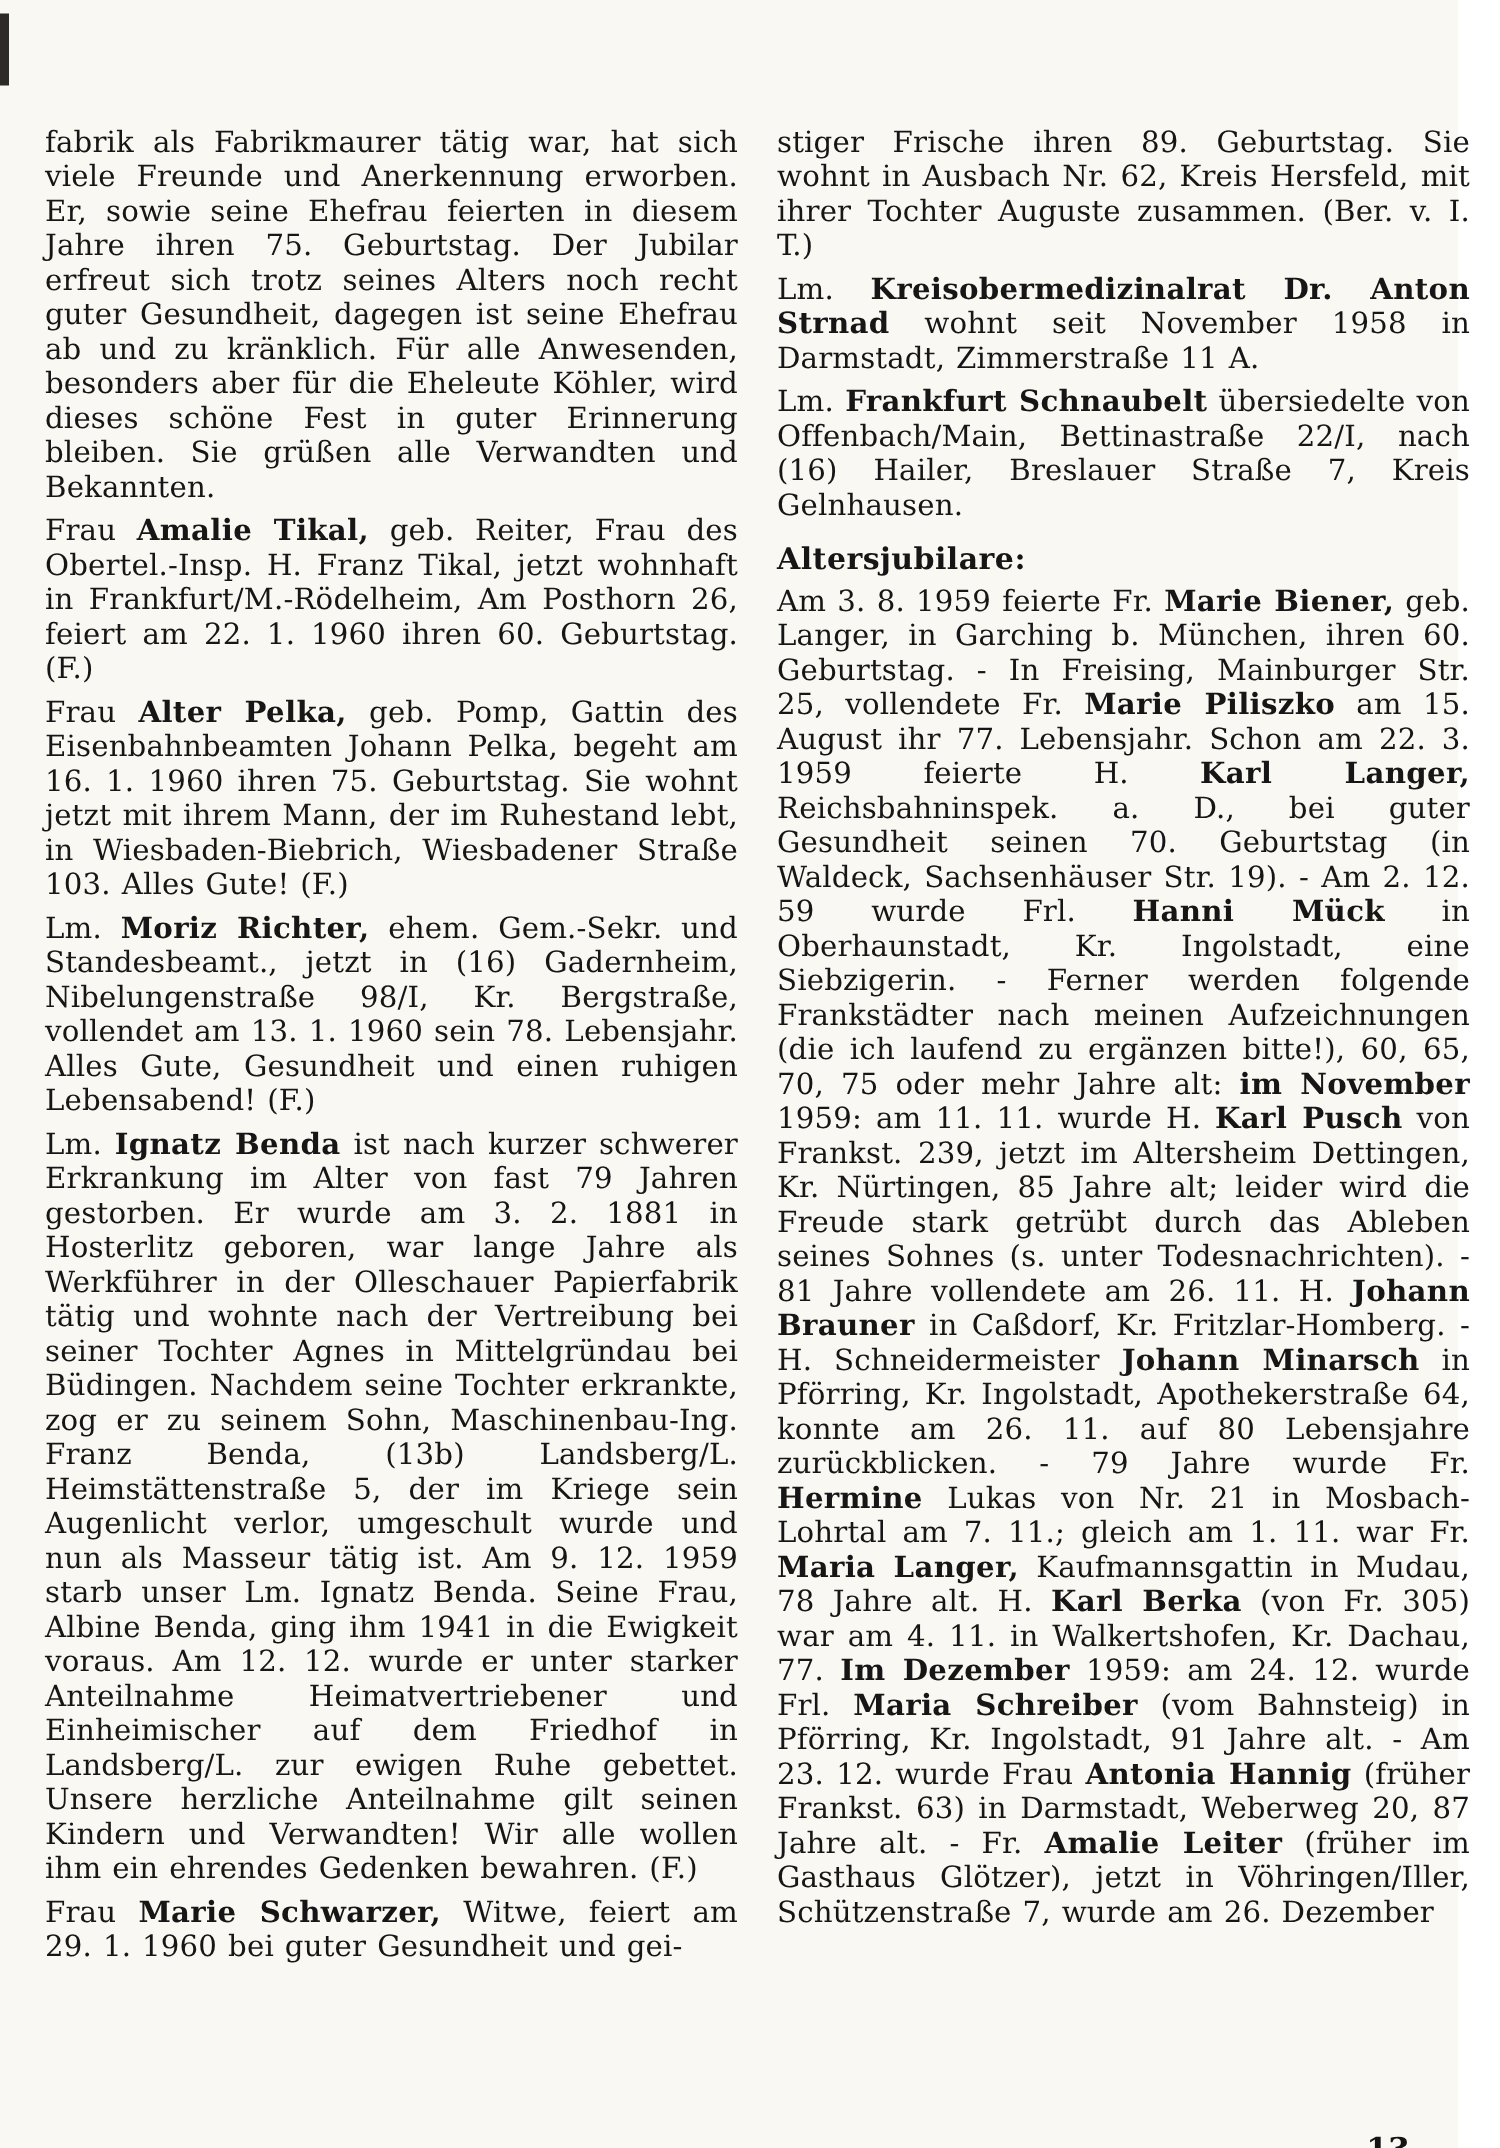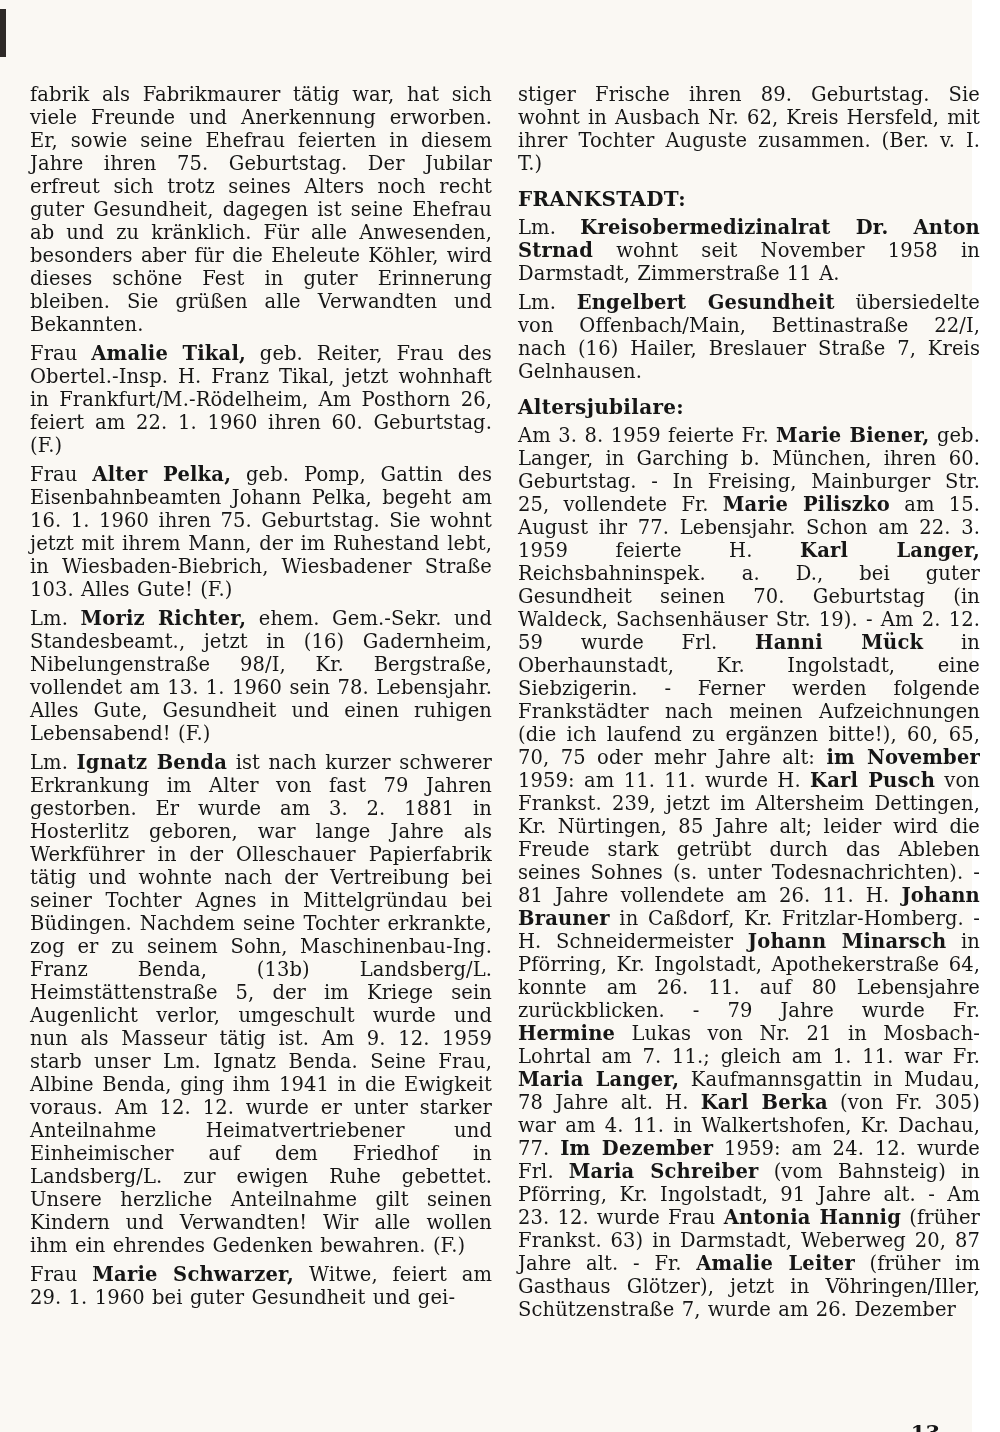--- a/index.html
+++ b/index.html
@@ -87,23 +87,22 @@
       <p class="para">fabrik als Fabrikmaurer tätig war, hat sich viele Freunde und Anerkennung erworben. Er, sowie seine Ehefrau feierten in diesem Jahre ihren 75. Geburtstag. Der Jubilar erfreut sich trotz seines Alters noch recht guter Gesundheit, dagegen ist seine Ehefrau ab und zu kränklich. Für alle Anwesenden, besonders aber für die Eheleute Köhler, wird dieses schöne Fest in guter Erinnerung bleiben. Sie grüßen alle Verwandten und Bekannten.</p>
       <p class="para">Frau <b>Amalie Tikal,</b> geb. Reiter, Frau des Obertel.-Insp. H. Franz Tikal, jetzt wohnhaft in Frankfurt/M.-Rödelheim, Am Posthorn 26, feiert am 22. 1. 1960 ihren 60. Geburtstag. (F.)</p>
       <p class="para">Frau <b>Alter Pelka,</b> geb. Pomp, Gattin des Eisenbahnbeamten Johann Pelka, begeht am 16. 1. 1960 ihren 75. Geburtstag. Sie wohnt jetzt mit ihrem Mann, der im Ruhestand lebt, in Wiesbaden-Biebrich, Wiesbadener Straße 103. Alles Gute! (F.)</p>
       <p class="para">Lm. <b>Moriz Richter,</b> ehem. Gem.-Sekr. und Standesbeamt., jetzt in (16) Gadernheim, Nibelungenstraße 98/I, Kr. Bergstraße, vollendet am 13. 1. 1960 sein 78. Lebensjahr. Alles Gute, Gesundheit und einen ruhigen Lebensabend! (F.)</p>
       <p class="para">Lm. <b>Ignatz Benda</b> ist nach kurzer schwerer Erkrankung im Alter von fast 79 Jahren gestorben. Er wurde am 3. 2. 1881 in Hosterlitz geboren, war lange Jahre als Werkführer in der Olleschauer Papierfabrik tätig und wohnte nach der Vertreibung bei seiner Tochter Agnes in Mittelgründau bei Büdingen. Nachdem seine Tochter erkrankte, zog er zu seinem Sohn, Maschinenbau-Ing. Franz Benda, (13b) Landsberg/L. Heimstättenstraße 5, der im Kriege sein Augenlicht verlor, umgeschult wurde und nun als Masseur tätig ist. Am 9. 12. 1959 starb unser Lm. Ignatz Benda. Seine Frau, Albine Benda, ging ihm 1941 in die Ewigkeit voraus. Am 12. 12. wurde er unter starker Anteilnahme Heimatvertriebener und Einheimischer auf dem Friedhof in Landsberg/L. zur ewigen Ruhe gebettet. Unsere herzliche Anteilnahme gilt seinen Kindern und Verwandten! Wir alle wollen ihm ein ehrendes Gedenken bewahren. (F.)</p>
       <p class="para">Frau <b>Marie Schwarzer,</b> Witwe, feiert am 29. 1. 1960 bei guter Gesundheit und gei-</p>
     </div>
 
     <div class="col">
       <p class="para">stiger Frische ihren 89. Geburtstag. Sie wohnt in Ausbach Nr. 62, Kreis Hersfeld, mit ihrer Tochter Auguste zusammen. (Ber. v. I. T.)</p>
-      <h2 class="heading">FRANKSTADT:</h2>
       <p class="para">Lm. <b>Kreisobermedizinalrat Dr. Anton Strnad</b> wohnt seit November 1958 in Darmstadt, Zimmerstraße 11 A.</p>
-      <p class="para">Lm. <b>Engelbert Gesundheit</b> übersiedelte von Offenbach/Main, Bettinastraße 22/I, nach (16) Hailer, Breslauer Straße 7, Kreis Gelnhausen.</p>
+      <p class="para">Lm. <b>Frankfurt Schnaubelt</b> übersiedelte von Offenbach/Main, Bettinastraße 22/I, nach (16) Hailer, Breslauer Straße 7, Kreis Gelnhausen.</p>
       <h2 class="heading">Altersjubilare:</h2>
       <p class="para">Am 3. 8. 1959 feierte Fr. <b>Marie Biener,</b> geb. Langer, in Garching b. München, ihren 60. Geburtstag. - In Freising, Mainburger Str. 25, vollendete Fr. <b>Marie Piliszko</b> am 15. August ihr 77. Lebensjahr. Schon am 22. 3. 1959 feierte H. <b>Karl Langer,</b> Reichsbahninspek. a. D., bei guter Gesundheit seinen 70. Geburtstag (in Waldeck, Sachsenhäuser Str. 19). - Am 2. 12. 59 wurde Frl. <b>Hanni Mück</b> in Oberhaunstadt, Kr. Ingolstadt, eine Siebzigerin. - Ferner werden folgende Frankstädter nach meinen Aufzeichnungen (die ich laufend zu ergänzen bitte!), 60, 65, 70, 75 oder mehr Jahre alt: <b>im November</b> 1959: am 11. 11. wurde H. <b>Karl Pusch</b> von Frankst. 239, jetzt im Altersheim Dettingen, Kr. Nürtingen, 85 Jahre alt; leider wird die Freude stark getrübt durch das Ableben seines Sohnes (s. unter Todesnachrichten). - 81 Jahre vollendete am 26. 11. H. <b>Johann Brauner</b> in Caßdorf, Kr. Fritzlar-Homberg. - H. Schneidermeister <b>Johann Minarsch</b> in Pförring, Kr. Ingolstadt, Apothekerstraße 64, konnte am 26. 11. auf 80 Lebensjahre zurückblicken. - 79 Jahre wurde Fr. <b>Hermine</b> Lukas von Nr. 21 in Mosbach-Lohrtal am 7. 11.; gleich am 1. 11. war Fr. <b>Maria Langer,</b> Kaufmannsgattin in Mudau, 78 Jahre alt. H. <b>Karl Berka</b> (von Fr. 305) war am 4. 11. in Walkertshofen, Kr. Dachau, 77. <b>Im Dezember</b> 1959: am 24. 12. wurde Frl. <b>Maria Schreiber</b> (vom Bahnsteig) in Pförring, Kr. Ingolstadt, 91 Jahre alt. - Am 23. 12. wurde Frau <b>Antonia Hannig</b> (früher Frankst. 63) in Darmstadt, Weberweg 20, 87 Jahre alt. - Fr. <b>Amalie Leiter</b> (früher im Gasthaus Glötzer), jetzt in Vöhringen/Iller, Schützenstraße 7, wurde am 26. Dezember</p>
     </div>
 
   </div>
 
   <div class="page-number">13</div>
 
 </div>
 

